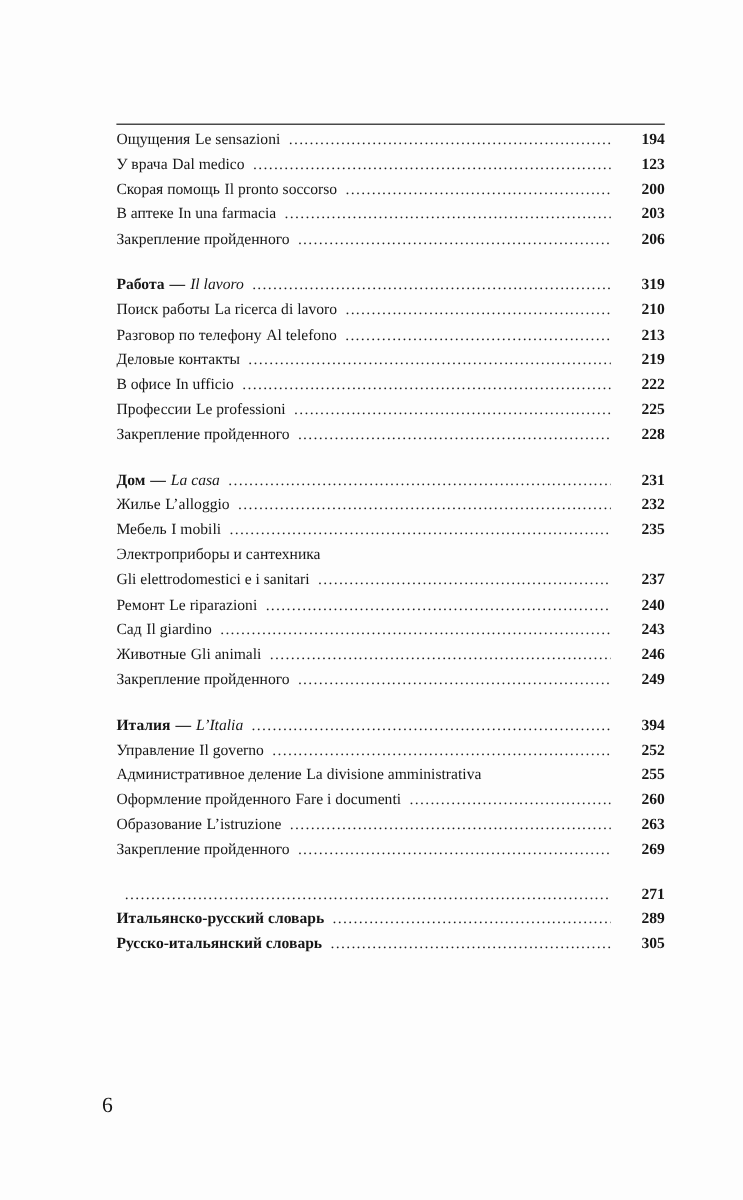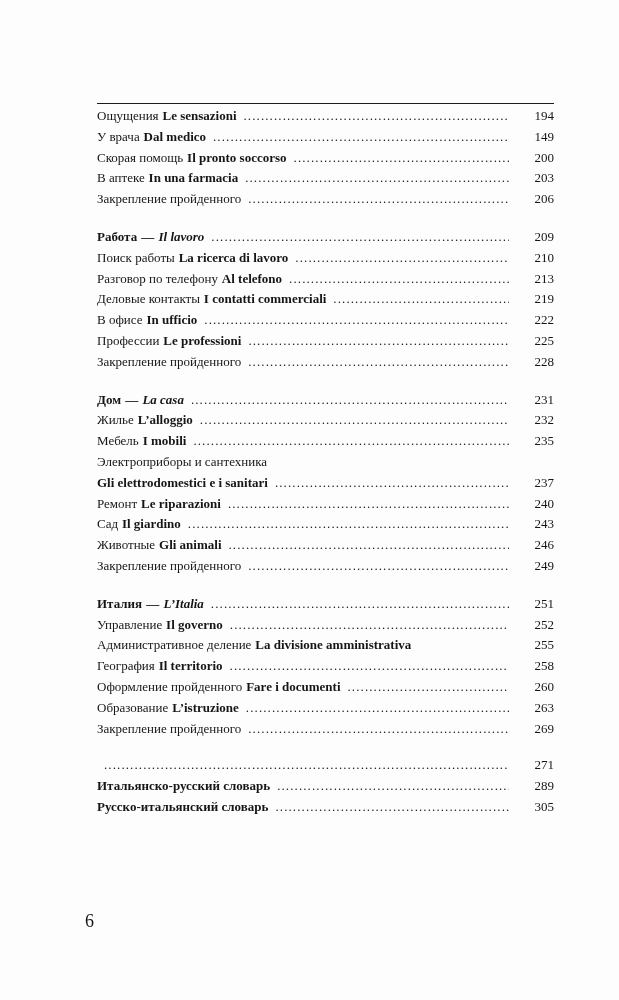--- a/index.html
+++ b/index.html
@@ -21,32 +21,32 @@
     position:absolute; left:97px; top:106px; width:457px;
   }
   .section { margin-top:17px; }
   .section.first { margin-top:0; }
   .section.last { margin-top:16px; }
   .row {
     display:flex; align-items:baseline;
     font-size:13px; line-height:20.8px; white-space:nowrap;
   }
   .ru { flex:0 0 auto; }
-  .it { flex:0 0 auto; font-weight:bold; margin-left:0.30em; }
+  .it { flex:0 0 auto; font-weight:normal; margin-left:0.30em; }
   .row.header .ru  { font-weight:bold; }
   .row.header .sep { flex:0 0 auto; font-weight:bold; margin:0 0.32em; }
   .row.header .it  { font-style:italic; margin-left:0; }
   .row.boldrow .ru { font-weight:bold; }
   .leader { flex:1 1 auto; overflow:hidden; margin:0 5px 0 7px; min-width:6px; }
   .leader::after {
     content:"..........................................................................................................................";
     font-weight:normal; font-style:normal; letter-spacing:1.1px; color:#1c1c1c;
   }
   .leader.nodots::after { content:""; }
-  .pg { flex:0 0 40px; text-align:right; font-weight:normal; }
+  .pg { flex:0 0 40px; text-align:right; font-weight:bold; }
   .folio {
     position:absolute; left:85px; top:911px;
     font-size:18px; line-height:20px;
   }
 </style>
 </head>
 <body>
 
 <div class="sheet">
   <div class="rule"></div>
@@ -55,21 +55,21 @@
         <div class="row">
           <span class="ru">Ощущения</span>
           <span class="it">Le sensazioni</span>
           <span class="leader"></span>
           <span class="pg">194</span>
         </div>
         <div class="row">
           <span class="ru">У врача</span>
           <span class="it">Dal medico</span>
           <span class="leader"></span>
-          <span class="pg">149</span>
+          <span class="pg">123</span>
         </div>
         <div class="row">
           <span class="ru">Скорая помощь</span>
           <span class="it">Il pronto soccorso</span>
           <span class="leader"></span>
           <span class="pg">200</span>
         </div>
         <div class="row">
           <span class="ru">В аптеке</span>
           <span class="it">In una farmacia</span>
@@ -81,37 +81,36 @@
           <span class="leader"></span>
           <span class="pg">206</span>
         </div>
       </div>
       <div class="section">
         <div class="row header">
           <span class="ru">Работа</span>
           <span class="sep">—</span>
           <span class="it">Il lavoro</span>
           <span class="leader"></span>
-          <span class="pg">209</span>
+          <span class="pg">319</span>
         </div>
         <div class="row">
           <span class="ru">Поиск работы</span>
           <span class="it">La ricerca di lavoro</span>
           <span class="leader"></span>
           <span class="pg">210</span>
         </div>
         <div class="row">
           <span class="ru">Разговор по телефону</span>
           <span class="it">Al telefono</span>
           <span class="leader"></span>
           <span class="pg">213</span>
         </div>
         <div class="row">
           <span class="ru">Деловые контакты</span>
-          <span class="it">I contatti commerciali</span>
           <span class="leader"></span>
           <span class="pg">219</span>
         </div>
         <div class="row">
           <span class="ru">В офисе</span>
           <span class="it">In ufficio</span>
           <span class="leader"></span>
           <span class="pg">222</span>
         </div>
         <div class="row">
@@ -177,39 +176,33 @@
           <span class="leader"></span>
           <span class="pg">249</span>
         </div>
       </div>
       <div class="section">
         <div class="row header">
           <span class="ru">Италия</span>
           <span class="sep">—</span>
           <span class="it">L’Italia</span>
           <span class="leader"></span>
-          <span class="pg">251</span>
+          <span class="pg">394</span>
         </div>
         <div class="row">
           <span class="ru">Управление</span>
           <span class="it">Il governo</span>
           <span class="leader"></span>
           <span class="pg">252</span>
         </div>
         <div class="row">
           <span class="ru">Административное деление</span>
           <span class="it">La divisione amministrativa</span>
           <span class="leader nodots"></span>
           <span class="pg">255</span>
-        </div>
-        <div class="row">
-          <span class="ru">География</span>
-          <span class="it">Il territorio</span>
-          <span class="leader"></span>
-          <span class="pg">258</span>
         </div>
         <div class="row">
           <span class="ru">Оформление пройденного</span>
           <span class="it">Fare i documenti</span>
           <span class="leader"></span>
           <span class="pg">260</span>
         </div>
         <div class="row">
           <span class="ru">Образование</span>
           <span class="it">L’istruzione</span>

